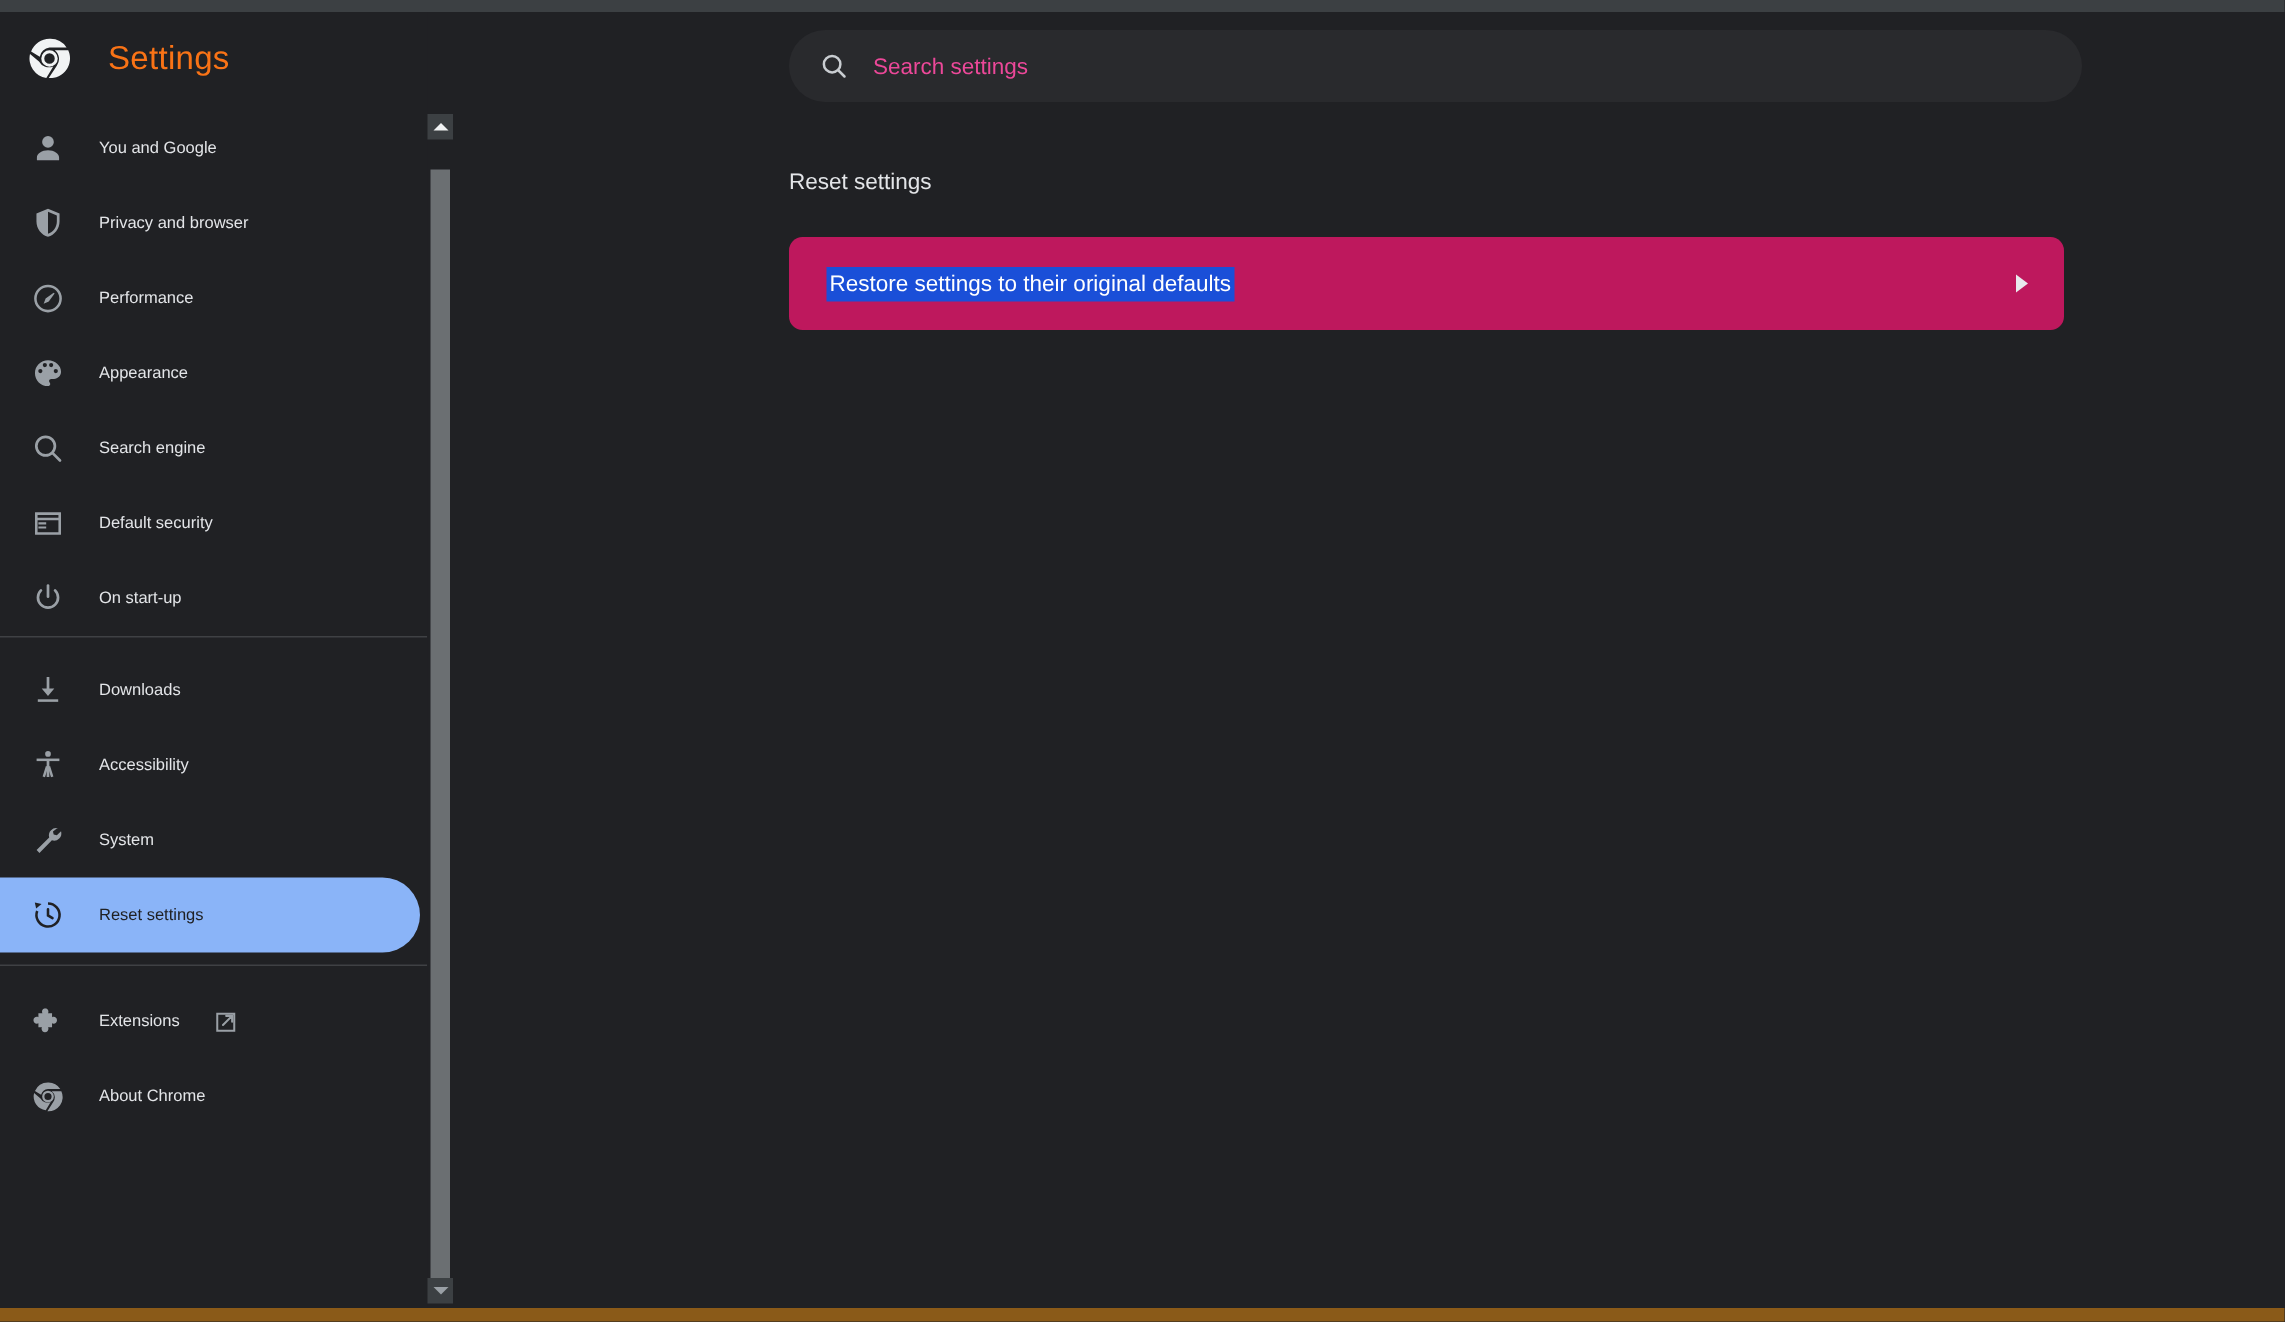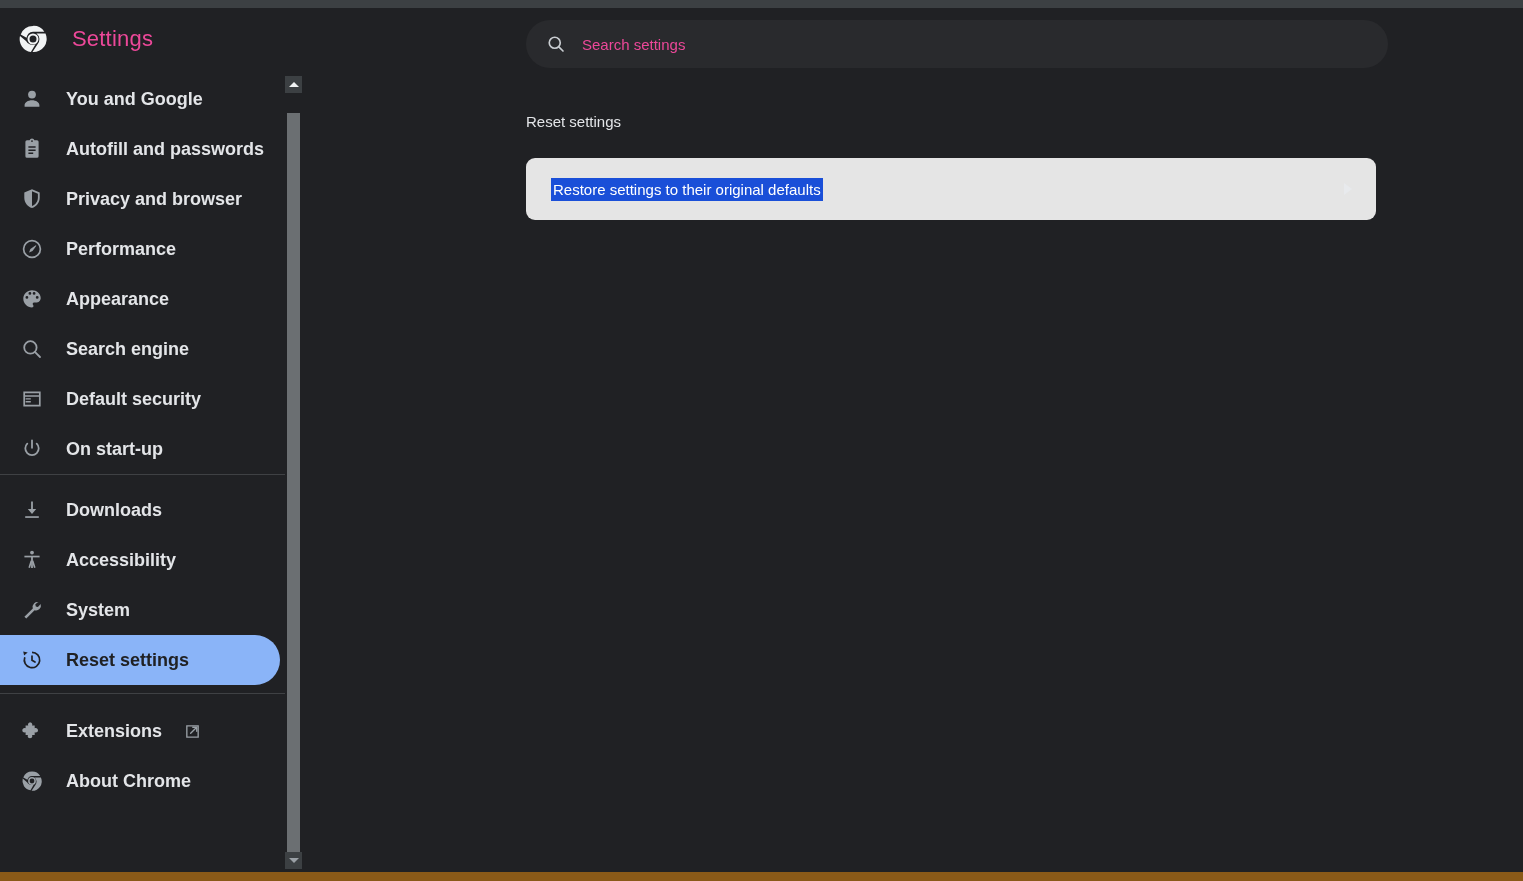--- a/index.html
+++ b/index.html
@@ -52,21 +52,21 @@
     padding-left: 18px;
   }
   .brand-logo {
     width: 30px; height: 30px;
     display: block;
     flex: 0 0 auto;
   }
   .brand-title {
     margin-left: 24px;
     font-size: 22px;
-    color: #ec4899;
+    color: #f97316;
     font-weight: 400;
     letter-spacing: .2px;
     white-space: nowrap;
   }
 
   .nav-group { padding: 0; }
   .nav-divider {
     height: 1px;
     background: #3f4144;
     margin: 0;
@@ -86,23 +86,23 @@
   }
   .nav-item .nav-icon {
     width: 24px; height: 24px;
     flex: 0 0 auto;
     display: block;
     fill: #9aa0a6;
     color: #9aa0a6;
   }
   .nav-item .nav-label {
     margin-left: 22px;
-    font-size: 18px;
+    font-size: 11px;
     color: #e3e5e8;
-    font-weight: 700;
+    font-weight: 400;
   }
   .nav-item.selected {
     background: #8ab4f8;
     width: 280px;
   }
   .nav-item.selected .nav-icon { fill: #202124; color: #202124; }
   .nav-item.selected .nav-label { color: #202124; }
   .ext-icon {
     margin-left: 22px;
     width: 17px; height: 17px;
@@ -202,21 +202,21 @@
     left: 224px; top: 105px;
     font-size: 15px;
     color: #e3e5e8;
   }
 
   .card {
     position: absolute;
     left: 224px; top: 150px;
     width: 850px;
     height: 62px;
-    background: #e5e5e5;
+    background: #be185d;
     border-radius: 9px;
     display: flex;
     align-items: center;
     justify-content: space-between;
     padding: 0 22px 0 25px;
     box-sizing: border-box;
     cursor: pointer;
   }
   .card-label {
     font-size: 15px;
@@ -254,26 +254,20 @@
     <div class="nav-group group-top">
 
       <div class="nav-item">
         <svg class="nav-icon" viewBox="0 0 24 24">
           <circle cx="12" cy="7.6" r="3.9"></circle>
           <path d="M12 13.2c-4.1 0-7.4 2.2-7.4 4.9v1.7h14.8v-1.7c0-2.7-3.3-4.9-7.4-4.9z"></path>
         </svg>
         <span class="nav-label">You and Google</span>
       </div>
 
-      <div class="nav-item">
-        <svg class="nav-icon" viewBox="0 0 24 24">
-          <path d="M17 3.2h-2.6a2.5 2.5 0 0 0-4.8 0H7a1.6 1.6 0 0 0-1.6 1.6v14.4A1.6 1.6 0 0 0 7 20.8h10a1.6 1.6 0 0 0 1.6-1.6V4.8A1.6 1.6 0 0 0 17 3.2zm-5 0a.9.9 0 1 1 0 1.8.9.9 0 0 1 0-1.8zM8.4 9.2h7.2v1.5H8.4zm0 3.2h7.2v1.5H8.4zm0 3.2h4.8v1.5H8.4z"></path>
-        </svg>
-        <span class="nav-label">Autofill and passwords</span>
-      </div>
 
       <div class="nav-item">
         <svg class="nav-icon" viewBox="0 0 24 24">
           <path d="M12 2.2 4.3 5.4v5.3c0 4.7 3.3 9.1 7.7 10.2 4.4-1.1 7.7-5.5 7.7-10.2V5.4L12 2.2zm0 2 5.9 2.5v4c0 3.7-2.5 7.2-5.9 8.2V4.2z"></path>
         </svg>
         <span class="nav-label">Privacy and browser</span>
       </div>
 
       <div class="nav-item">
         <svg class="nav-icon" viewBox="0 0 24 24">

